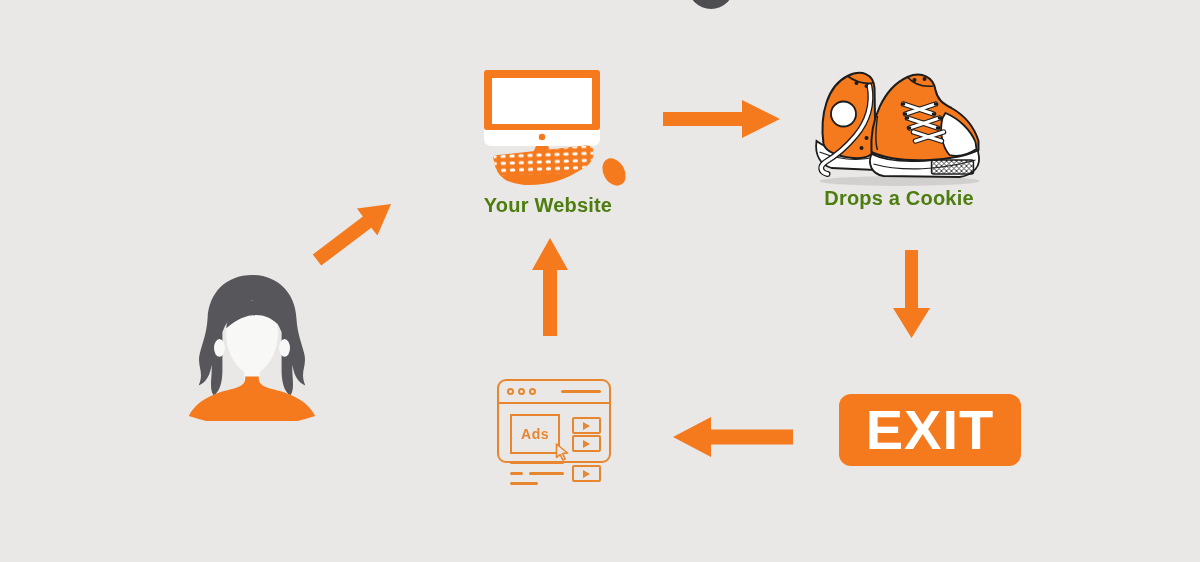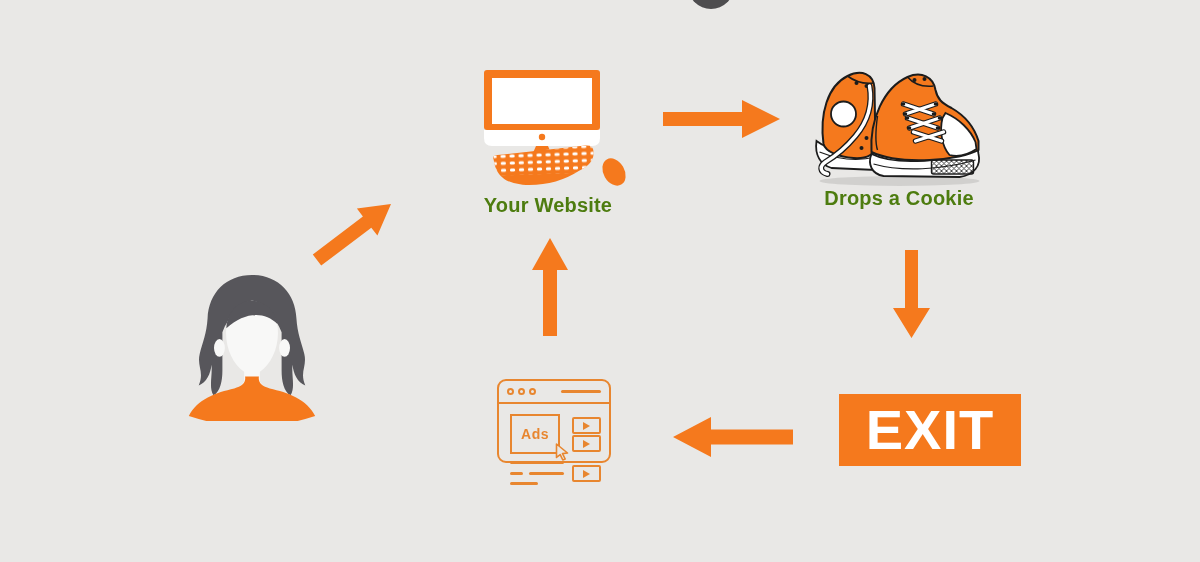--- a/index.html
+++ b/index.html
@@ -6,21 +6,21 @@
   .stage{position:relative;width:1200px;height:562px;background:#e9e8e6;overflow:hidden;
          font-family:"Liberation Sans",sans-serif;}
   .abs{position:absolute;}
   .node-label{position:absolute;width:210px;text-align:center;font-weight:700;
               font-size:20px;color:#4d7c0f;letter-spacing:.2px;}
   
   .top-circle{position:absolute;left:688px;top:-37px;width:46px;height:46px;
               border-radius:50%;background:#4e4d4f;}
   
   .exit-sign{position:absolute;left:839px;top:394px;width:182px;height:72px;
-             background:#f5791d;border-radius:0;display:flex;align-items:center;
+             background:#f5791d;border-radius:12px;display:flex;align-items:center;
              justify-content:center;}
   .exit-sign span{color:#fff;font-weight:700;font-size:56px;letter-spacing:1px;line-height:1;}
   
   .browser{position:absolute;left:497px;top:367px;width:114px;height:84px;
            border:2.5px solid #e8862f;border-radius:9px;box-sizing:border-box;margin-top:12px;}
   .browser-header{height:23px;border-bottom:2.5px solid #e8862f;display:flex;
                   align-items:center;padding:0 8px;box-sizing:border-box;}
   .b-dot{width:7px;height:7px;border:2px solid #e8862f;border-radius:50%;
          margin-right:4px;box-sizing:border-box;}
   .b-hline{margin-left:auto;width:40px;height:3px;background:#e8862f;border-radius:2px;}

